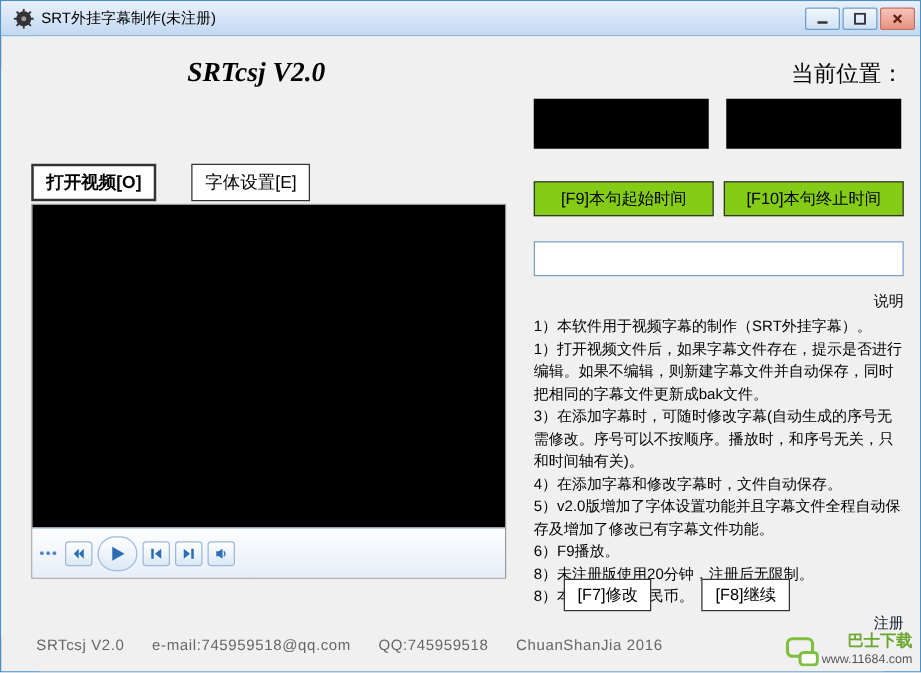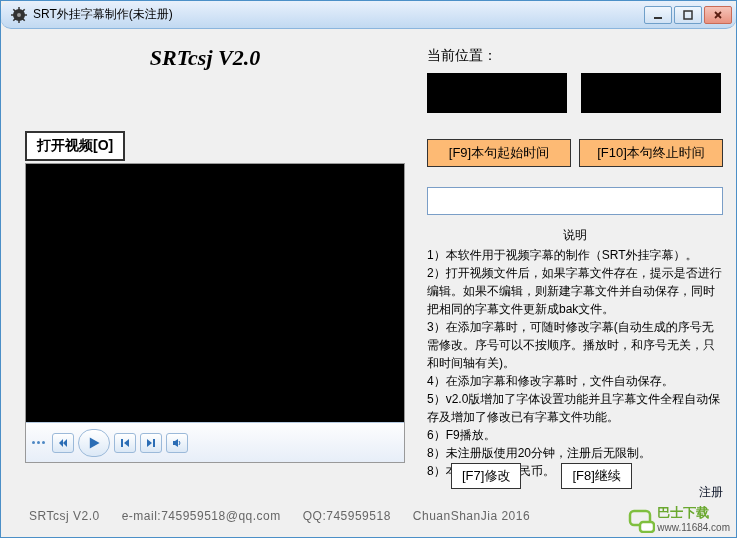--- a/index.html
+++ b/index.html
@@ -1,19 +1,19 @@
 <!DOCTYPE html>
 <html><head>
 <meta charset="utf-8">
 <style>
 * { box-sizing: border-box; margin: 0; padding: 0; font-family: "Microsoft YaHei", SimSun, sans-serif; }
 body { background: #fff; width: 737px; height: 538px; position: relative; overflow: hidden; }
 
 .window { border: 1px solid #4b8fc7; width: 737px; height: 538px; background: #f0f0f0; }
-.titlebar { height: 28px; background: linear-gradient(to bottom, #e8f0fb 0%, #d5e5f7 50%, #c1d9f1 100%); display: flex; align-items: center; padding: 0 4px; border-bottom: 1px solid #8bb5dd; border-radius: 10px; }
+.titlebar { height: 28px; background: linear-gradient(to bottom, #e8f0fb 0%, #d5e5f7 50%, #c1d9f1 100%); display: flex; align-items: center; padding: 0 4px; border-bottom: 1px solid #8bb5dd; }
 .titlebar .app-icon { width: 16px; height: 16px; margin: 0 6px; position: relative; }
 .titlebar .app-icon svg { width: 16px; height: 16px; }
 .titlebar .title { font-size: 12px; color: #000; flex: 1; }
 .titlebar .win-btns { display: flex; gap: 2px; }
 .titlebar .win-btn { width: 28px; height: 18px; border: 1px solid #6f9fc9; background: linear-gradient(to bottom, #f0f6fd, #d1e2f4); border-radius: 2px; display: flex; align-items: center; justify-content: center; font-size: 10px; cursor: pointer; }
 .titlebar .win-btn.close { background: linear-gradient(to bottom, #f5c4b9, #e99280); border-color: #c96b56; }
 
 .content { padding: 10px 14px 6px 14px; background: #f0f0f0; height: calc(100% - 28px); position: relative; border-radius: 31px; }
 
 .app-title { font-family: "Comic Sans MS", cursive; font-style: italic; font-weight: bold; font-size: 22px; text-align: center; width: 380px; color: #000; margin-top: 6px; }
@@ -26,39 +26,39 @@
 .video-black { width: 100%; height: 258px; background: #000; }
 .media-controls { height: 40px; background: linear-gradient(to bottom, #fdfdfe, #e7eef8); border-top: 1px solid #b5c9e0; display: flex; align-items: center; padding: 0 6px; gap: 4px; }
 .mc-btn { width: 22px; height: 20px; border: 1px solid #9bb9d9; border-radius: 3px; background: linear-gradient(to bottom, #fff, #dbe8f6); display: flex; align-items: center; justify-content: center; cursor: pointer; }
 .mc-btn.big { width: 32px; height: 28px; border-radius: 14px; }
 .mc-btn svg { width: 10px; height: 10px; fill: #2b6db5; }
 .mc-btn.big svg { width: 14px; height: 14px; }
 .seek-dots { flex: 0 0 16px; display: flex; gap: 2px; }
 .seek-dots span { width: 3px; height: 3px; background: #4d88c4; border-radius: 50%; }
 
 .right-pane { position: absolute; left: 426px; top: 18px; width: 296px; }
-.pos-label { font-size: 14px; text-align: left; }
+.pos-label { font-size: 18px; text-align: right; }
 .time-displays { display: flex; gap: 14px; margin-top: 8px; }
 .time-black { width: 140px; height: 40px; background: #000; }
 .time-btns { display: flex; gap: 8px; margin-top: 26px; }
-.time-btn { flex: 1; background: #fdba74; border: 1px solid #333; padding: 4px 2px; font-size: 13px; cursor: pointer; text-align: center; }
+.time-btn { flex: 1; background: #84cc16; border: 1px solid #333; padding: 4px 2px; font-size: 13px; cursor: pointer; text-align: center; }
 
 .text-input { width: 100%; height: 28px; border: 1px solid #7a9ec7; margin-top: 20px; background: #fff; padding: 2px 4px; font-size: 12px; }
 
-.desc-title { text-align: center; font-size: 12px; margin-top: 12px; }
+.desc-title { text-align: right; font-size: 12px; margin-top: 12px; }
 .desc-body { font-size: 12px; line-height: 18px; margin-top: 2px; text-align: left; }
 .desc-body div { }
 .register-link { text-align: right; font-size: 12px; margin-top: 4px; color: #0f172a; cursor: pointer; }
 
 .footer-btns { position: absolute; left: 430px; bottom: 48px; display: flex; gap: 40px; margin-left: 20px; }
 .footer-btn { padding: 3px 10px; background: #fff; border: 1px solid #333; font-size: 13px; cursor: pointer; }
 
 .footer-info { position: absolute; left: 28px; bottom: 14px; font-size: 12px; color: #666; display: flex; gap: 22px; letter-spacing: 0.5px; }
 
-.watermark { position: absolute; right: 6px; bottom: 4px; display: flex; align-items: center; gap: 2px; }
+.watermark { position: absolute; right: 6px; bottom: 4px; display: flex; align-items: center; gap: 2px; text-align: right; }
 .watermark .wm-icon { width: 28px; height: 28px; }
 </style>
 </head>
 <body>
 
 <div class="window">
   <div class="titlebar">
     <span class="app-icon">
       <svg viewBox="0 0 16 16">
           <circle cx="8" cy="8" r="6" fill="#333"></circle>
@@ -95,20 +95,21 @@
         </div>
     </div>
   </div>
 
   <div class="content">
 
     <div class="app-title">SRTcsj V2.0</div>
 
     <div class="top-buttons">
       <button class="btn bold">打开视频[O]</button>
+      <button class="btn">字体设置[E]</button>
     </div>
 
     <div class="video-area">
       <div class="video-black"></div>
       <div class="media-controls">
         <div class="seek-dots">
             <span></span>
             <span></span>
             <span></span>
           </div>
@@ -151,21 +152,21 @@
         <div class="time-black"></div>
       </div>
       <div class="time-btns">
         <button class="time-btn">[F9]本句起始时间</button>
         <button class="time-btn">[F10]本句终止时间</button>
       </div>
       <input class="text-input" type="text" style="">
       <div class="desc-title">说明</div>
       <div class="desc-body">
         <div>1）本软件用于视频字幕的制作（SRT外挂字幕）。</div>
-        <div>2）打开视频文件后，如果字幕文件存在，提示是否进行编辑。如果不编辑，则新建字幕文件并自动保存，同时把相同的字幕文件更新成bak文件。</div>
+        <div>1）打开视频文件后，如果字幕文件存在，提示是否进行编辑。如果不编辑，则新建字幕文件并自动保存，同时把相同的字幕文件更新成bak文件。</div>
         <div>3）在添加字幕时，可随时修改字幕(自动生成的序号无需修改。序号可以不按顺序。播放时，和序号无关，只和时间轴有关)。</div>
         <div>4）在添加字幕和修改字幕时，文件自动保存。</div>
         <div>5）v2.0版增加了字体设置功能并且字幕文件全程自动保存及增加了修改已有字幕文件功能。</div>
         <div>6）F9播放。</div>
         <div>8）未注册版使用20分钟，注册后无限制。</div>
         <div>8）本软件20元人民币。</div>
       </div>
       <div class="register-link">注册</div>
     </div>
 

